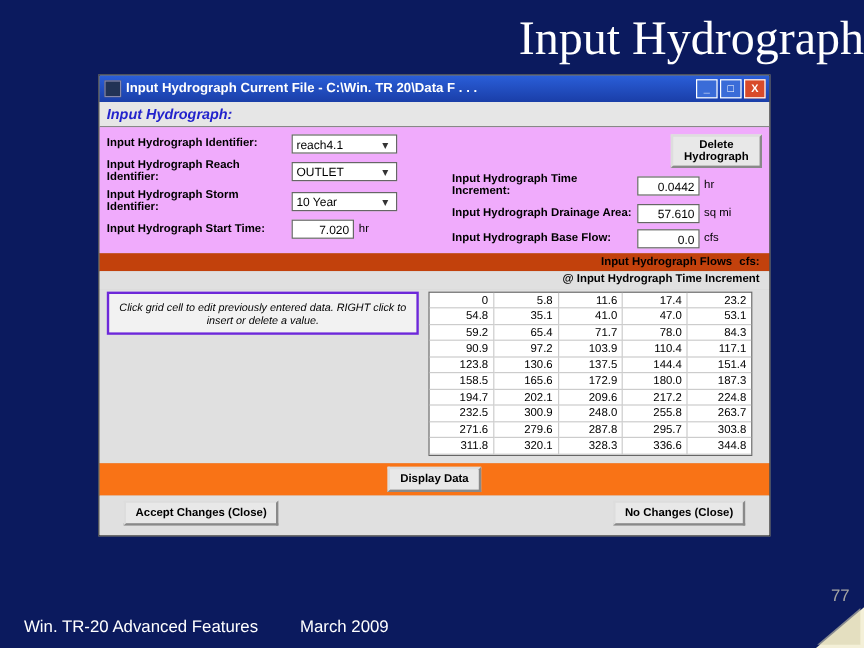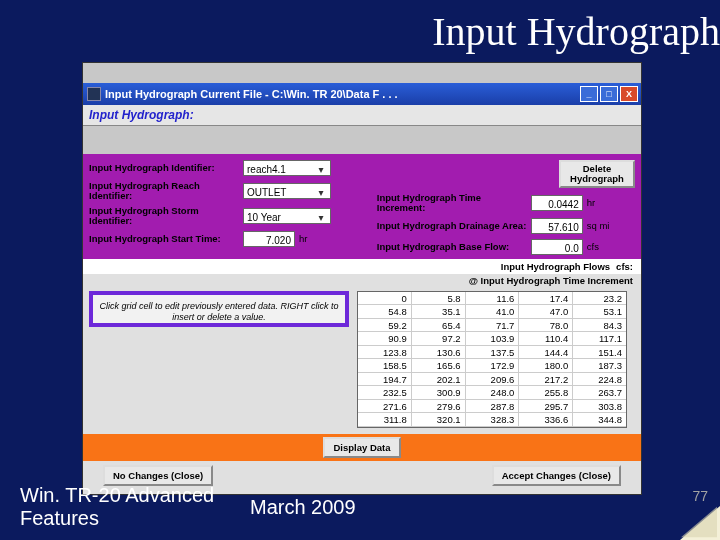--- a/index.html
+++ b/index.html
@@ -1,50 +1,50 @@
 <!DOCTYPE html>
 <html><head>
 <meta charset="utf-8">
 <style>
   * { box-sizing: border-box; margin: 0; padding: 0; }
   body { width: 720px; height: 540px; background: #0b1a5e; font-family: "Times New Roman", serif; position: relative; overflow: hidden; }
   .slide-title { color: #fff; font-size: 40px; text-align: right; padding: 8px 0 4px 0; font-family: "Times New Roman", serif; }
   .window { position: absolute; left: 82px; top: 62px; width: 560px; background: #c8c8c8; border: 1px solid #333; font-family: Tahoma, Arial, sans-serif; font-size: 10px; }
-  .titlebar { height: 22px; background: linear-gradient(#2a5ed8,#1a3ea8); display: flex; align-items: center; padding: 0 3px 0 4px; color: #fff; font-weight: bold; margin-top: 20px; }
+  .titlebar { height: 22px; background: linear-gradient(#2a5ed8,#1a3ea8); display: flex; align-items: center; padding: 0 3px 0 4px; color: #fff; font-weight: bold; }
   .titlebar .tb-icon { width: 14px; height: 14px; background: #235; margin-right: 4px; border: 1px solid #88a; }
   .titlebar .tb-text { flex: 1; white-space: nowrap; overflow: hidden; font-size: 11px; }
   .winbtns { display: flex; gap: 2px; }
   .winbtn { width: 18px; height: 16px; border: 1px solid #fff; display: flex; align-items: center; justify-content: center; font-size: 9px; font-weight: bold; }
   .winbtn.min, .winbtn.max { background: #3a6cd8; color: #fff; }
   .winbtn.cls { background: #d84a2a; color: #fff; font-family: Arial; }
   .subheader { background: #e6e6e6; padding: 3px 6px; color: #2222cc; font-weight: bold; font-style: italic; font-size: 12px; border-bottom: 1px solid #888; }
-  .form-area { background: #a21caf; padding: 6px 6px 4px 6px; display: flex; gap: 8px; margin-top: 28px; }
+  .form-area { background: #f0abfc; padding: 6px 6px 4px 6px; display: flex; gap: 8px; }
   .col { display: flex; flex-direction: column; gap: 5px; }
   .col.left { width: 52%; }
   .col.right { width: 48%; }
   .row { display: flex; align-items: center; gap: 4px; }
   .lbl { font-weight: bold; width: 150px; font-size: 9.5px; line-height: 1.05; }
   .fake-input, .fake-select { background: #fff; border: 1px solid #666; height: 16px; padding: 0 3px; font-size: 10px; display: flex; align-items: flex-end; }
   .fake-select { width: 88px; justify-content: space-between; }
   .fake-select .arrow { width: 12px; text-align: center; color: #333; }
   .fake-input.sm { width: 52px; justify-content: flex-end; }
   .units { font-size: 9.5px; width: 28px; }
   .delbtn { background: #e8e8e8; border: 2px outset #ddd; font-size: 9.5px; font-weight: bold; text-align: center; padding: 2px 4px; line-height: 1.05; width: 76px; margin-left: auto; }
-  .flow-hdr { display: flex; justify-content: flex-end; padding: 2px 8px; font-weight: bold; font-size: 9.5px; gap: 6px; background: #ffffff; }
+  .flow-hdr { display: flex; justify-content: flex-end; padding: 2px 8px; font-weight: bold; font-size: 9.5px; gap: 6px; background: #c2410c; }
   .row2-hdr { display: flex; justify-content: flex-end; padding: 1px 8px 3px 8px; font-weight: bold; font-size: 9.5px; background: #e0e0e0; }
   .mid { display: flex; background: #e0e0e0; padding: 2px 6px 6px 6px; gap: 8px; }
-  .hintbox { background: #f2f2f2; border: 4px solid #6d28d9; font-style: italic; font-size: 9px; text-align: center; padding: 6px 4px; width: 260px; height: 36px; line-height: 1.2; }
+  .hintbox { background: #f2f2f2; border: 2px solid #6d28d9; font-style: italic; font-size: 9px; text-align: center; padding: 6px 4px; width: 260px; height: 36px; line-height: 1.2; }
   .grid { background: #fff; border: 1px solid #666; width: 270px; font-size: 9.5px; }
   .grid-row { display: flex; }
   .grid-cell { flex: 1; border-right: 1px solid #ccc; border-bottom: 1px solid #ccc; text-align: right; padding: 0 4px; height: 13.5px; line-height: 13.5px; }
   .grid-cell:last-child { border-right: none; }
   .btnbar { display: flex; justify-content: center; padding: 3px 8px; background: #f97316; }
   .btnbar2 { display: flex; justify-content: space-between; padding: 4px 20px 8px 20px; background: #e0e0e0; }
   .btn3d { background: #e8e8e8; border: 2px outset #ddd; font-size: 9.5px; font-weight: bold; padding: 3px 8px; }
-  .footer { position: absolute; bottom: 10px; left: 0; right: 0; display: flex; color: #fff; font-family: Arial, sans-serif; font-size: 20px; padding: 0 20px; align-items: center; }
+  .footer { position: absolute; bottom: 10px; left: 0; right: 0; display: flex; color: #fff; font-family: Arial, sans-serif; font-size: 14px; padding: 0 20px; align-items: flex-start; }
   .footer .f1 { width: 230px; }
   .footer .f2 { width: 150px; }
   .pagenum { position: absolute; right: 12px; bottom: 36px; color: #a3a3a3; font-size: 14px; font-family: Arial; }
   .corner { position: absolute; right: 0; bottom: 0; width: 0; height: 0; border-right: 40px solid #f4f0d8; border-top: 34px solid transparent; }
   .corner2 { position: absolute; right: 0; bottom: 0; width: 0; height: 0; border-right: 40px solid #d8d4b0; border-top: 34px solid transparent; transform: translate(-1px,-1px) scale(.9); opacity: .6; }
 </style>
 </head>
 <body>
 
 <div class="slide-title">Input Hydrograph</div>
@@ -194,22 +194,22 @@
           <div class="grid-cell">336.6</div>
           <div class="grid-cell">344.8</div>
         </div>
       </div>
   </div>
 
   <div class="btnbar">
     <div class="btn3d">Display Data</div>
   </div>
   <div class="btnbar2">
+    <div class="btn3d">Accept Changes (Close)</div>
     <div class="btn3d">No Changes (Close)</div>
-    <div class="btn3d">Accept Changes (Close)</div>
   </div>
 </div>
 
 <div class="pagenum">77</div>
 <div class="corner"></div>
 <div class="corner2"></div>
 
 <div class="footer">
   <div class="f1">Win. TR-20 Advanced Features</div>
   <div class="f2">March 2009</div>

